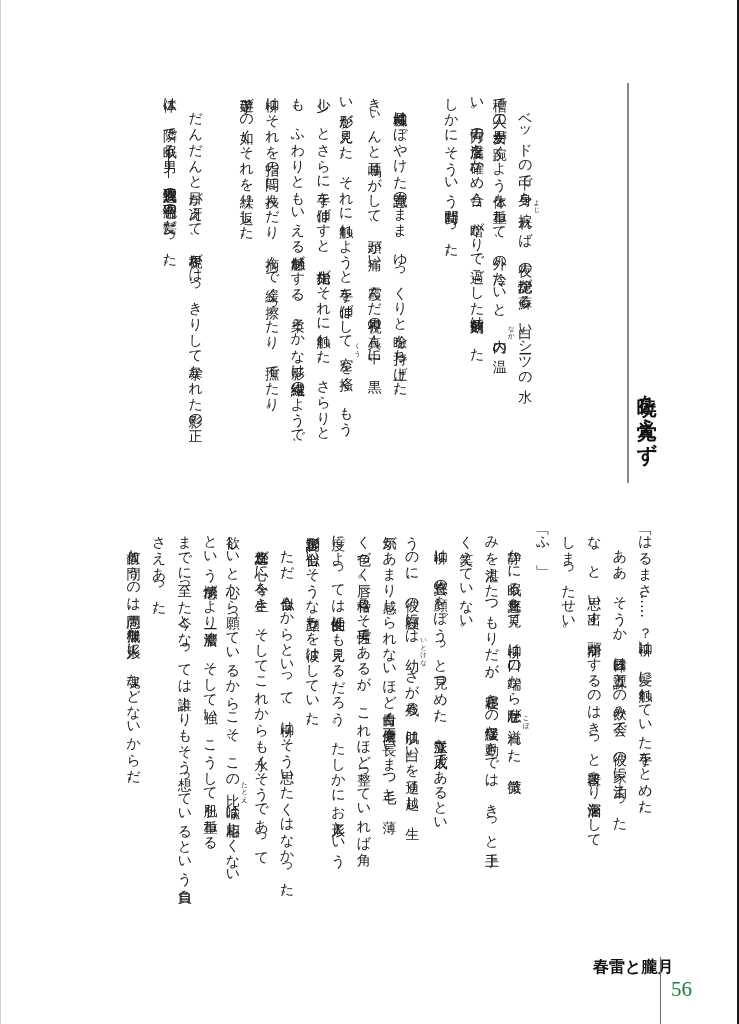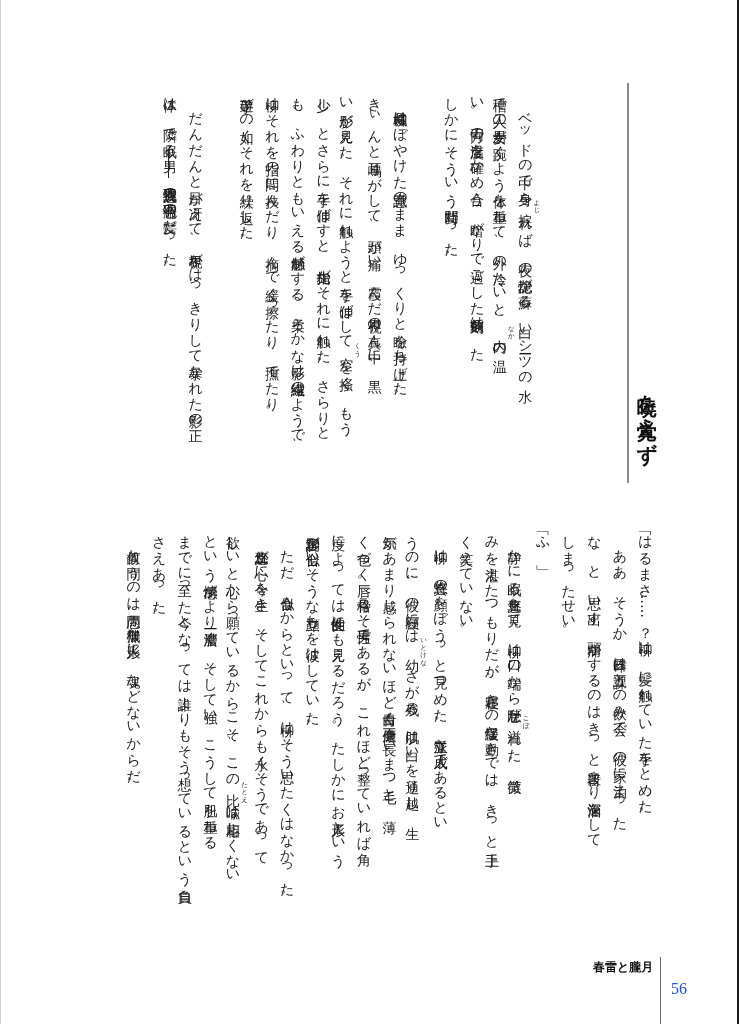--- a/index.html
+++ b/index.html
@@ -26,26 +26,26 @@
   .lower { left: 120.4px; top: 526px; width: 537.6px; }
   .para { }
   .ln { width: 25.6px; white-space: nowrap; overflow: visible; }
   .indent { text-indent: 1em; }
   .blank { width: 25.6px; }
   ruby { ruby-position: over; }
   rt { font-size: 6.5px; line-height: 1; }
 
   .running-title {
     position: absolute; left: 593px; top: 959px;
-    font-size: 12px; line-height: 16px; font-weight: bold; white-space: nowrap; color: #111;
+    font-size: 16px; line-height: 16px; font-weight: bold; white-space: nowrap; color: #111;
   }
   .footer-rule { position: absolute; left: 660px; top: 957px; width: 1px; height: 67px; background: #6a6a6a; }
   .page-number {
     position: absolute; left: 671px; top: 977px;
-    font-family: "Liberation Serif", "DejaVu Serif", serif; font-size: 16px; line-height: 24px; color: #1d4ed8;
+    font-family: "Liberation Serif", "DejaVu Serif", serif; font-size: 21px; line-height: 24px; color: #15803d;
   }
 </style>
 </head>
 <body>
 
 <div class="edge-left"></div>
 <div class="edge-right"></div>
 
 <div class="chapter-rule"></div>
 <div class="chapter-title">暁を覚えず</div>

